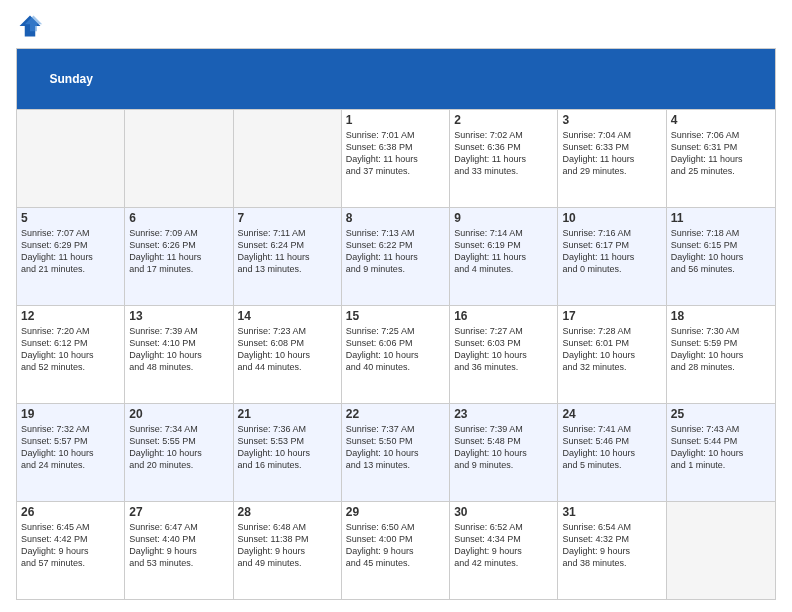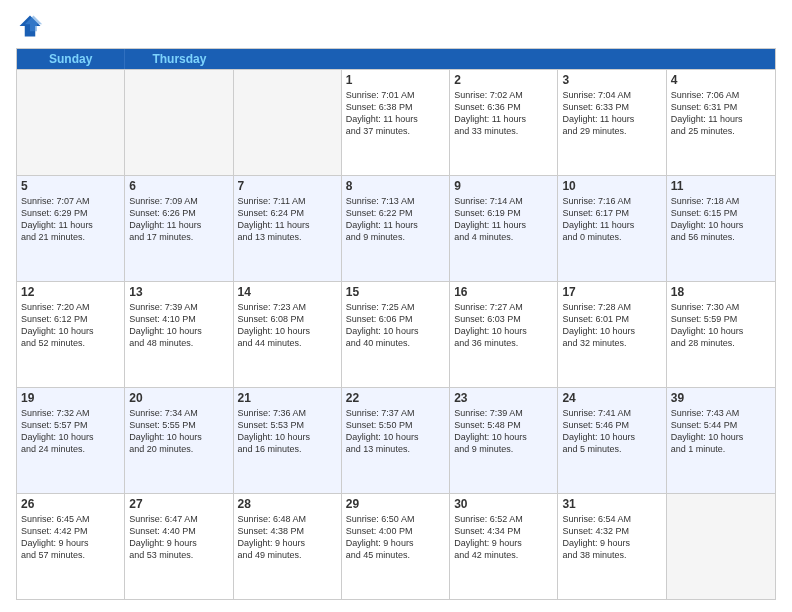--- a/index.html
+++ b/index.html
@@ -58,25 +58,25 @@
       display: flex;
       flex-direction: column;
       border: 1px solid #ccc;
     }
     .cal-header {
       display: grid;
       grid-template-columns: repeat(7, 1fr);
       background: #1a5fb4;
     }
     .cal-header-cell {
-      color: #7dd3fc;
+      color: #ffffff;
       text-align: center;
       font-size: 12px;
       font-weight: bold;
-      padding: 3px 2px;
+      padding: 23px 2px;
       border-right: 1px solid #3070c0;
     }
     .cal-header-cell:last-child { border-right: none; }
     .cal-body {
       flex: 1;
       display: flex;
       flex-direction: column;
     }
     .cal-row {
       display: grid;
@@ -133,21 +133,20 @@
     </div>
     <div class="title-block">
       <div class="month-title"></div>
       <div class="subtitle"></div>
     </div>
   </div>
 
   <div class="calendar">
     <div class="cal-header">
     <div class="cal-header-cell">Sunday</div>
-        <div class="cal-header-cell">Thursday</div>
       </div>
     <div class="cal-body">
     <div class="cal-row">
           <div class="cal-cell empty"></div>
           <div class="cal-cell empty"></div>
           <div class="cal-cell empty"></div>
           <div class="cal-cell">
             <div class="day-num">1</div>
             <div class="cell-line">Sunrise: 7:01 AM</div>
             <div class="cell-line">Sunset: 6:38 PM</div>
@@ -315,21 +314,21 @@
             <div class="cell-line">and 9 minutes.</div>
           </div>
           <div class="cal-cell">
             <div class="day-num">24</div>
             <div class="cell-line">Sunrise: 7:41 AM</div>
             <div class="cell-line">Sunset: 5:46 PM</div>
             <div class="cell-line">Daylight: 10 hours</div>
             <div class="cell-line">and 5 minutes.</div>
           </div>
           <div class="cal-cell">
-            <div class="day-num">39</div>
+            <div class="day-num">25</div>
             <div class="cell-line">Sunrise: 7:43 AM</div>
             <div class="cell-line">Sunset: 5:44 PM</div>
             <div class="cell-line">Daylight: 10 hours</div>
             <div class="cell-line">and 1 minute.</div>
           </div>
         </div>
         <div class="cal-row">
           <div class="cal-cell">
             <div class="day-num">26</div>
             <div class="cell-line">Sunrise: 6:45 AM</div>
@@ -340,21 +339,21 @@
           <div class="cal-cell">
             <div class="day-num">27</div>
             <div class="cell-line">Sunrise: 6:47 AM</div>
             <div class="cell-line">Sunset: 4:40 PM</div>
             <div class="cell-line">Daylight: 9 hours</div>
             <div class="cell-line">and 53 minutes.</div>
           </div>
           <div class="cal-cell">
             <div class="day-num">28</div>
             <div class="cell-line">Sunrise: 6:48 AM</div>
-            <div class="cell-line">Sunset: 4:38 PM</div>
+            <div class="cell-line">Sunset: 11:38 PM</div>
             <div class="cell-line">Daylight: 9 hours</div>
             <div class="cell-line">and 49 minutes.</div>
           </div>
           <div class="cal-cell">
             <div class="day-num">29</div>
             <div class="cell-line">Sunrise: 6:50 AM</div>
             <div class="cell-line">Sunset: 4:00 PM</div>
             <div class="cell-line">Daylight: 9 hours</div>
             <div class="cell-line">and 45 minutes.</div>
           </div>

